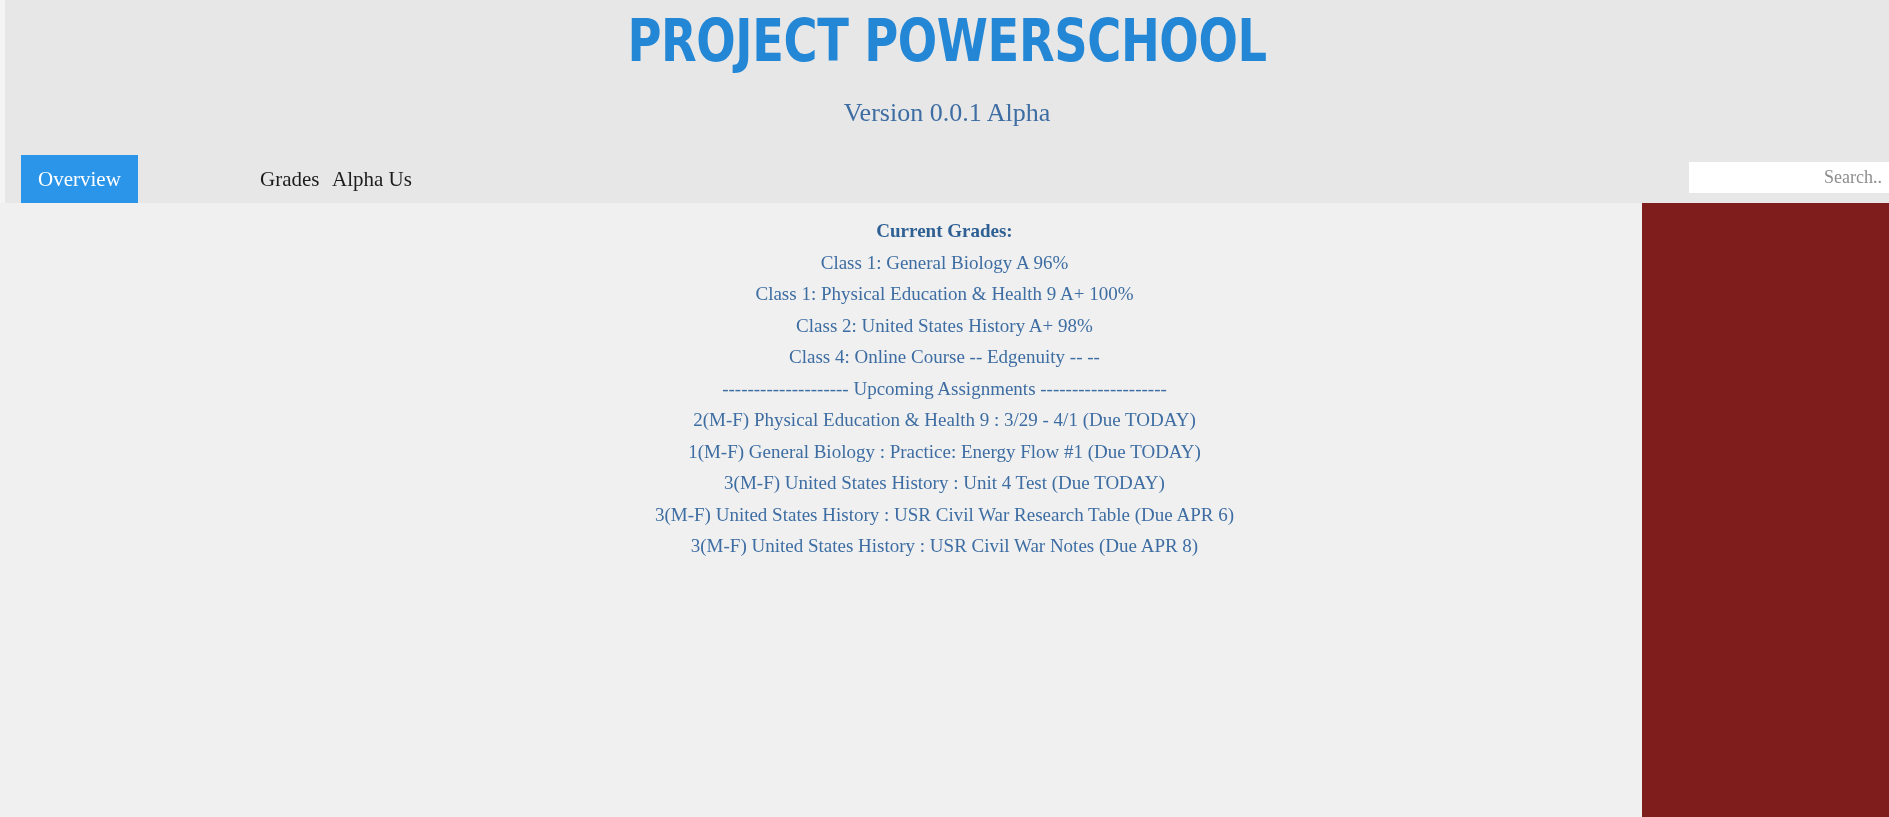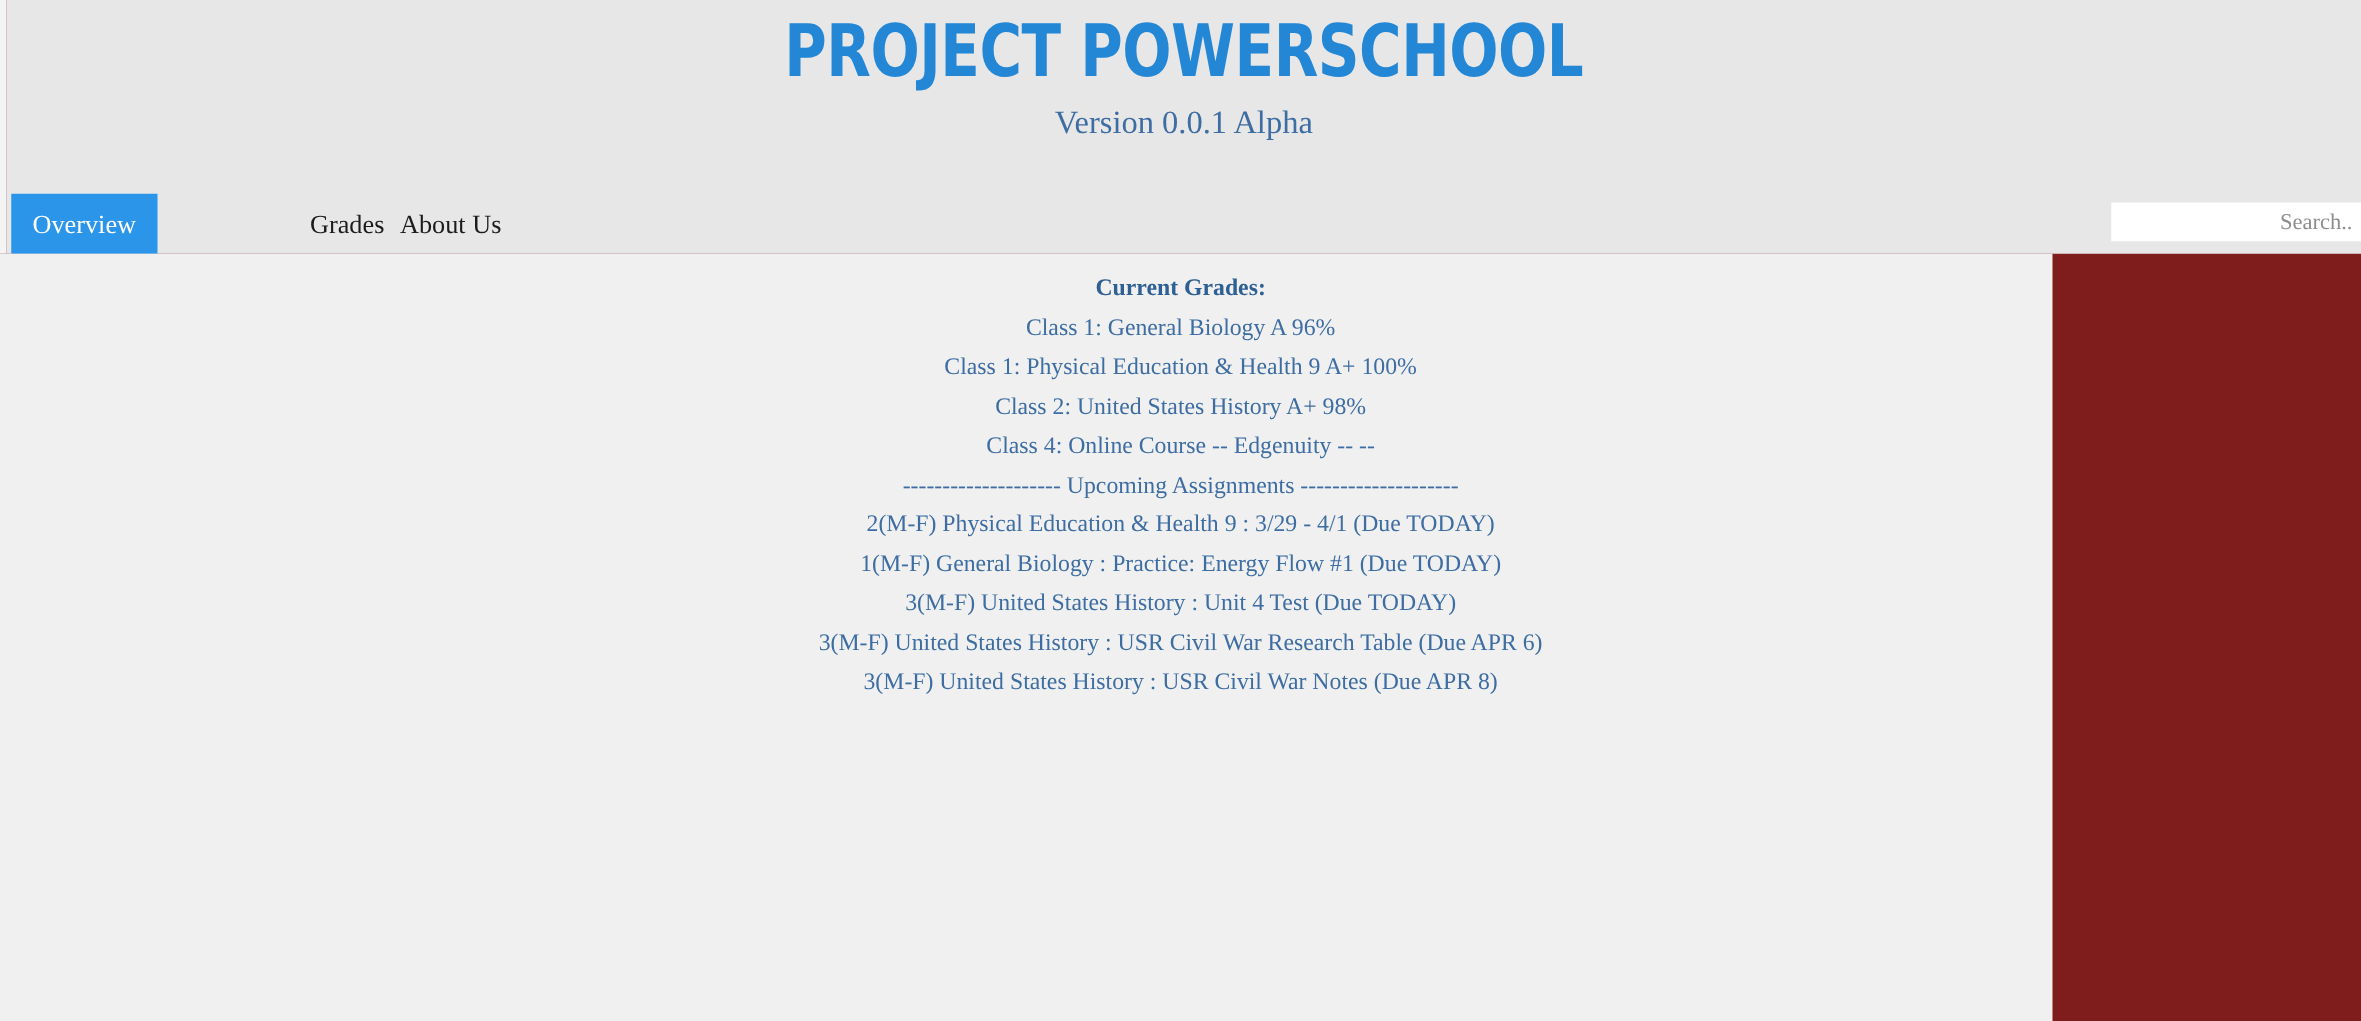--- a/index.html
+++ b/index.html
@@ -57,32 +57,32 @@
     letter-spacing: -0.5px;
     color: #2387d6;
     transform: scaleX(0.80);
     transform-origin: center top;
     white-space: nowrap;
   }
 
   #site-version {
     position: absolute;
     left: 0;
-    top: 81px;
+    top: 96px;
     width: 1884px;
     text-align: center;
     font-size: 26px;
     line-height: 34px;
     color: #3d6da2;
   }
 
   
   #navbar {
     position: absolute;
-    left: 4px;
+    left: 16px;
     top: 155px;
     width: 1528px;
     height: 48px;
   }
 
   .nav-item {
     position: absolute;
     top: 0;
     height: 48px;
     line-height: 48px;
@@ -163,21 +163,21 @@
 
   <div id="header">
 
     <div id="site-title">PROJECT POWERSCHOOL</div>
 
     <div id="site-version">Version 0.0.1 Alpha</div>
 
     <div id="navbar">
       <div class="nav-item active" id="nav-item-0">Overview</div>
       <div class="nav-item" id="nav-item-2">Grades</div>
-      <div class="nav-item" id="nav-item-3">About Us</div>
+      <div class="nav-item" id="nav-item-3">Alpha Us</div>
     </div>
 
     <input id="search-input" type="text" placeholder="Search.." style="">
 
   </div>
 
   <div id="content">
 
     <div class="spacer"></div>
 

